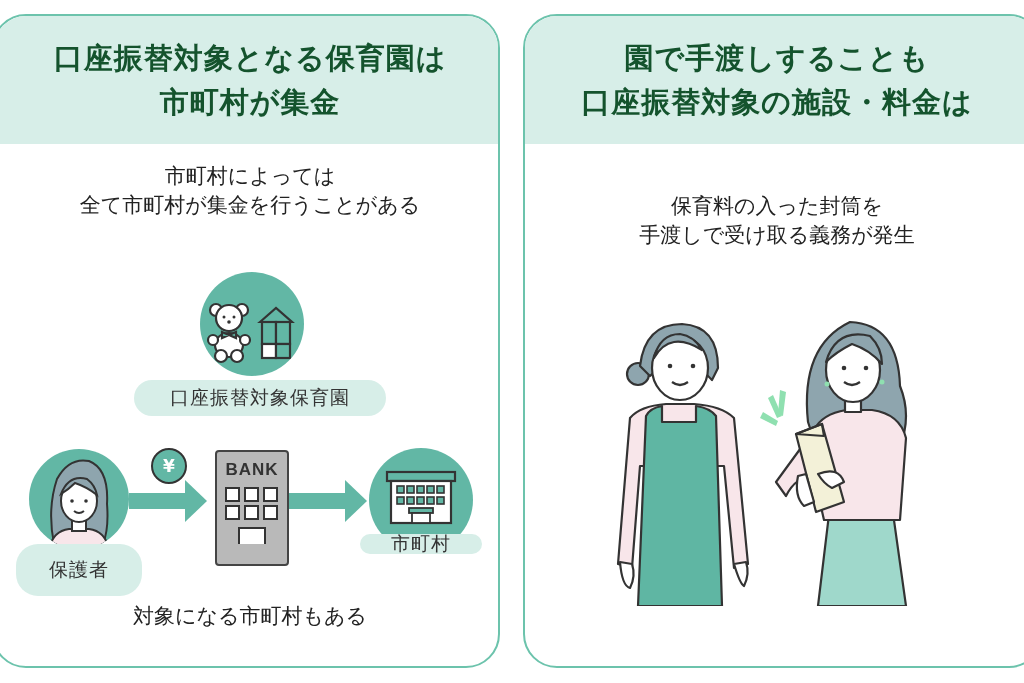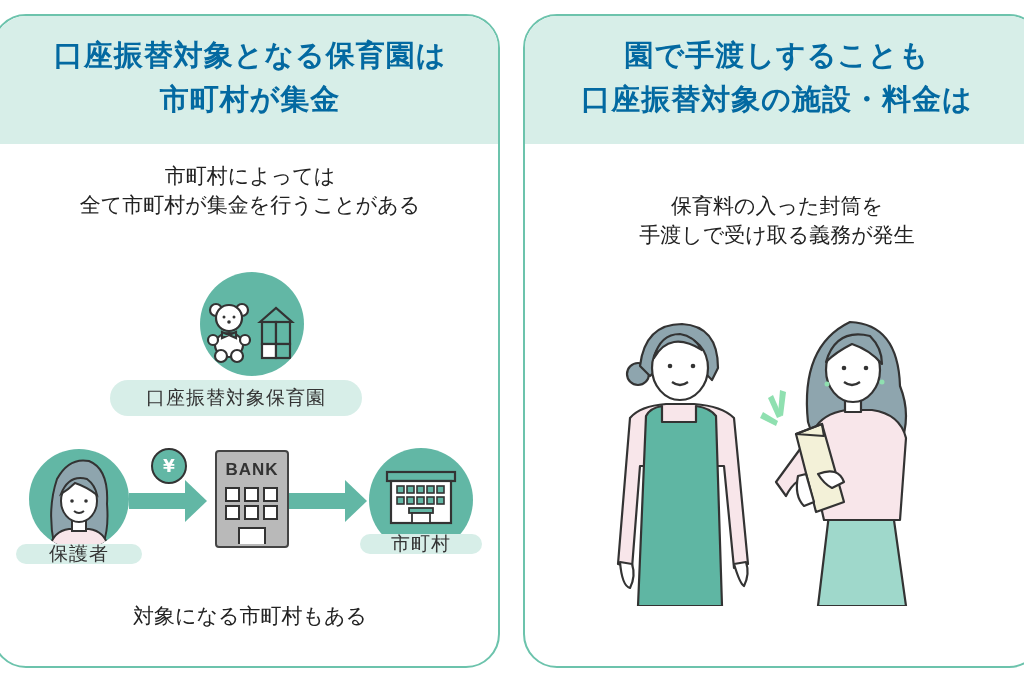--- a/index.html
+++ b/index.html
@@ -6,21 +6,21 @@
   body { width:1024px; height:683px; position:relative; overflow:hidden;
          font-family:"DejaVu Sans", "Liberation Sans", sans-serif; color:#222; }
   .panel { position:absolute; top:14px; height:654px; border:2px solid #6cc3ac;
            border-radius:34px; background:#fff; overflow:hidden; box-sizing:border-box; }
   .panel.left { left:-8px; width:508px; }
   .panel.right { left:523px; width:520px; }
   .panel-head { position:absolute; left:0; right:0; top:0; height:128px; background:#d7eee8;
                 display:flex; flex-direction:column; align-items:center; justify-content:center; }
   .panel.left .panel-head { padding-left:8px; }
   .panel.right .panel-head { padding-right:12px; }
-  .head-line { font-size:29px; font-weight:bold; line-height:44px; color:#0369a1; letter-spacing:1px;font-family:Liberation Mono, monospace; }
+  .head-line { font-size:29px; font-weight:bold; line-height:44px; color:#14532d; letter-spacing:1px; }
   .desc { position:absolute; left:0; right:0; text-align:center; font-size:21px; line-height:29px; color:#222; }
   .panel.left .desc { padding-left:8px; }
   .panel.right .desc { padding-right:12px; }
   .circle { position:absolute; border-radius:50%; background:#62b7a5; overflow:hidden; }
   .pill { position:absolute; background:#d7eee8; border-radius:22px; display:flex; align-items:center;
           justify-content:center; font-size:19px; color:#333; letter-spacing:1px; }
   .arrow { position:absolute; }
   svg { display:block; }
 </style>
 </head>
@@ -55,44 +55,44 @@
       </g>
       <g stroke="#333" stroke-width="2.2">
         <path d="M60 50 L76 36 L92 50 Z" fill="#62b7a5"></path>
         <rect x="62" y="50" width="14" height="22" fill="#62b7a5"></rect>
         <rect x="76" y="50" width="14" height="22" fill="#62b7a5"></rect>
         <rect x="62" y="72" width="14" height="14" fill="#fff"></rect>
         <rect x="76" y="72" width="14" height="14" fill="#62b7a5"></rect>
       </g>
     </svg>
   </div>
-  <div class="pill" style="left:116px;top:364px;width:252px;height:36px;font-family:Liberation Mono, monospace;">口座振替対象保育園</div>
+  <div class="pill" style="left:140px;top:364px;width:252px;height:36px;font-family:Liberation Mono, monospace;">口座振替対象保育園</div>
 
   <div class="circle" style="left:35px;top:433px;width:100px;height:100px;">
     <svg width="100" height="100" viewBox="0 0 100 100">
       <path d="M25 95 Q18 60 28 30 Q40 8 60 12 Q80 20 78 55 Q80 80 74 95 Z" fill="#8ea5ae" stroke="#333" stroke-width="2"></path>
       <path d="M20 100 Q24 82 40 80 L60 80 Q76 82 80 100 Z" fill="#f8e6ea" stroke="#333" stroke-width="2"></path>
       <rect x="43" y="68" width="14" height="14" fill="#fff" stroke="#333" stroke-width="2"></rect>
       <ellipse cx="50" cy="52" rx="18" ry="21" fill="#fff" stroke="#333" stroke-width="2"></ellipse>
       <path d="M32 45 Q40 25 58 30 Q66 36 68 46 Q58 38 46 34 Q40 40 32 45 Z" fill="#8ea5ae" stroke="#333" stroke-width="2"></path>
       <circle cx="43" cy="52" r="1.8" fill="#333"></circle>
       <circle cx="57" cy="52" r="1.8" fill="#333"></circle>
       <path d="M45 62 Q50 66 55 62" fill="none" stroke="#333" stroke-width="2"></path>
     </svg>
   </div>
-  <div class="pill" style="left:22px;top:528px;width:126px;height:20px;">保護者</div>
+  <div class="pill" style="left:22px;top:528px;width:126px;height:52px;">保護者</div>
 
   <div class="circle" style="left:157px;top:432px;width:36px;height:36px;border:2px solid #333;box-sizing:border-box;display:flex;align-items:center;justify-content:center;color:#fff;font-weight:bold;font-size:17px;">¥</div>
 
   <svg class="arrow" style="left:135px;top:462px;" width="80" height="46" viewBox="0 0 80 46">
     <rect x="0" y="15" width="58" height="16" fill="#62b7a5"></rect>
     <path d="M56 2 L78 23 L56 44 Z" fill="#62b7a5"></path>
   </svg>
 
-  <div style="position:absolute;left:221px;top:434px;width:74px;height:98px;background:#b9b9b9;border:2.5px solid #444;border-radius:4px;box-sizing:border-box;">
+  <div style="position:absolute;left:221px;top:434px;width:74px;height:116px;background:#b9b9b9;border:2.5px solid #444;border-radius:4px;box-sizing:border-box;">
     <div style="text-align:center;font-weight:bold;font-size:17px;color:#333;margin-top:8px;letter-spacing:1px;font-family:'Liberation Sans',sans-serif;">BANK</div>
     <svg width="70" height="60" viewBox="0 0 70 60" style="position:absolute;left:0;top:32px;">
       <g fill="#fff" stroke="#333" stroke-width="2">
         <rect x="9" y="4" width="13" height="13"></rect>
           <rect x="28" y="4" width="13" height="13"></rect>
           <rect x="47" y="4" width="13" height="13"></rect>
         <rect x="9" y="22" width="13" height="13"></rect>
           <rect x="28" y="22" width="13" height="13"></rect>
           <rect x="47" y="22" width="13" height="13"></rect>
         <rect x="22" y="44" width="26" height="18"></rect>

